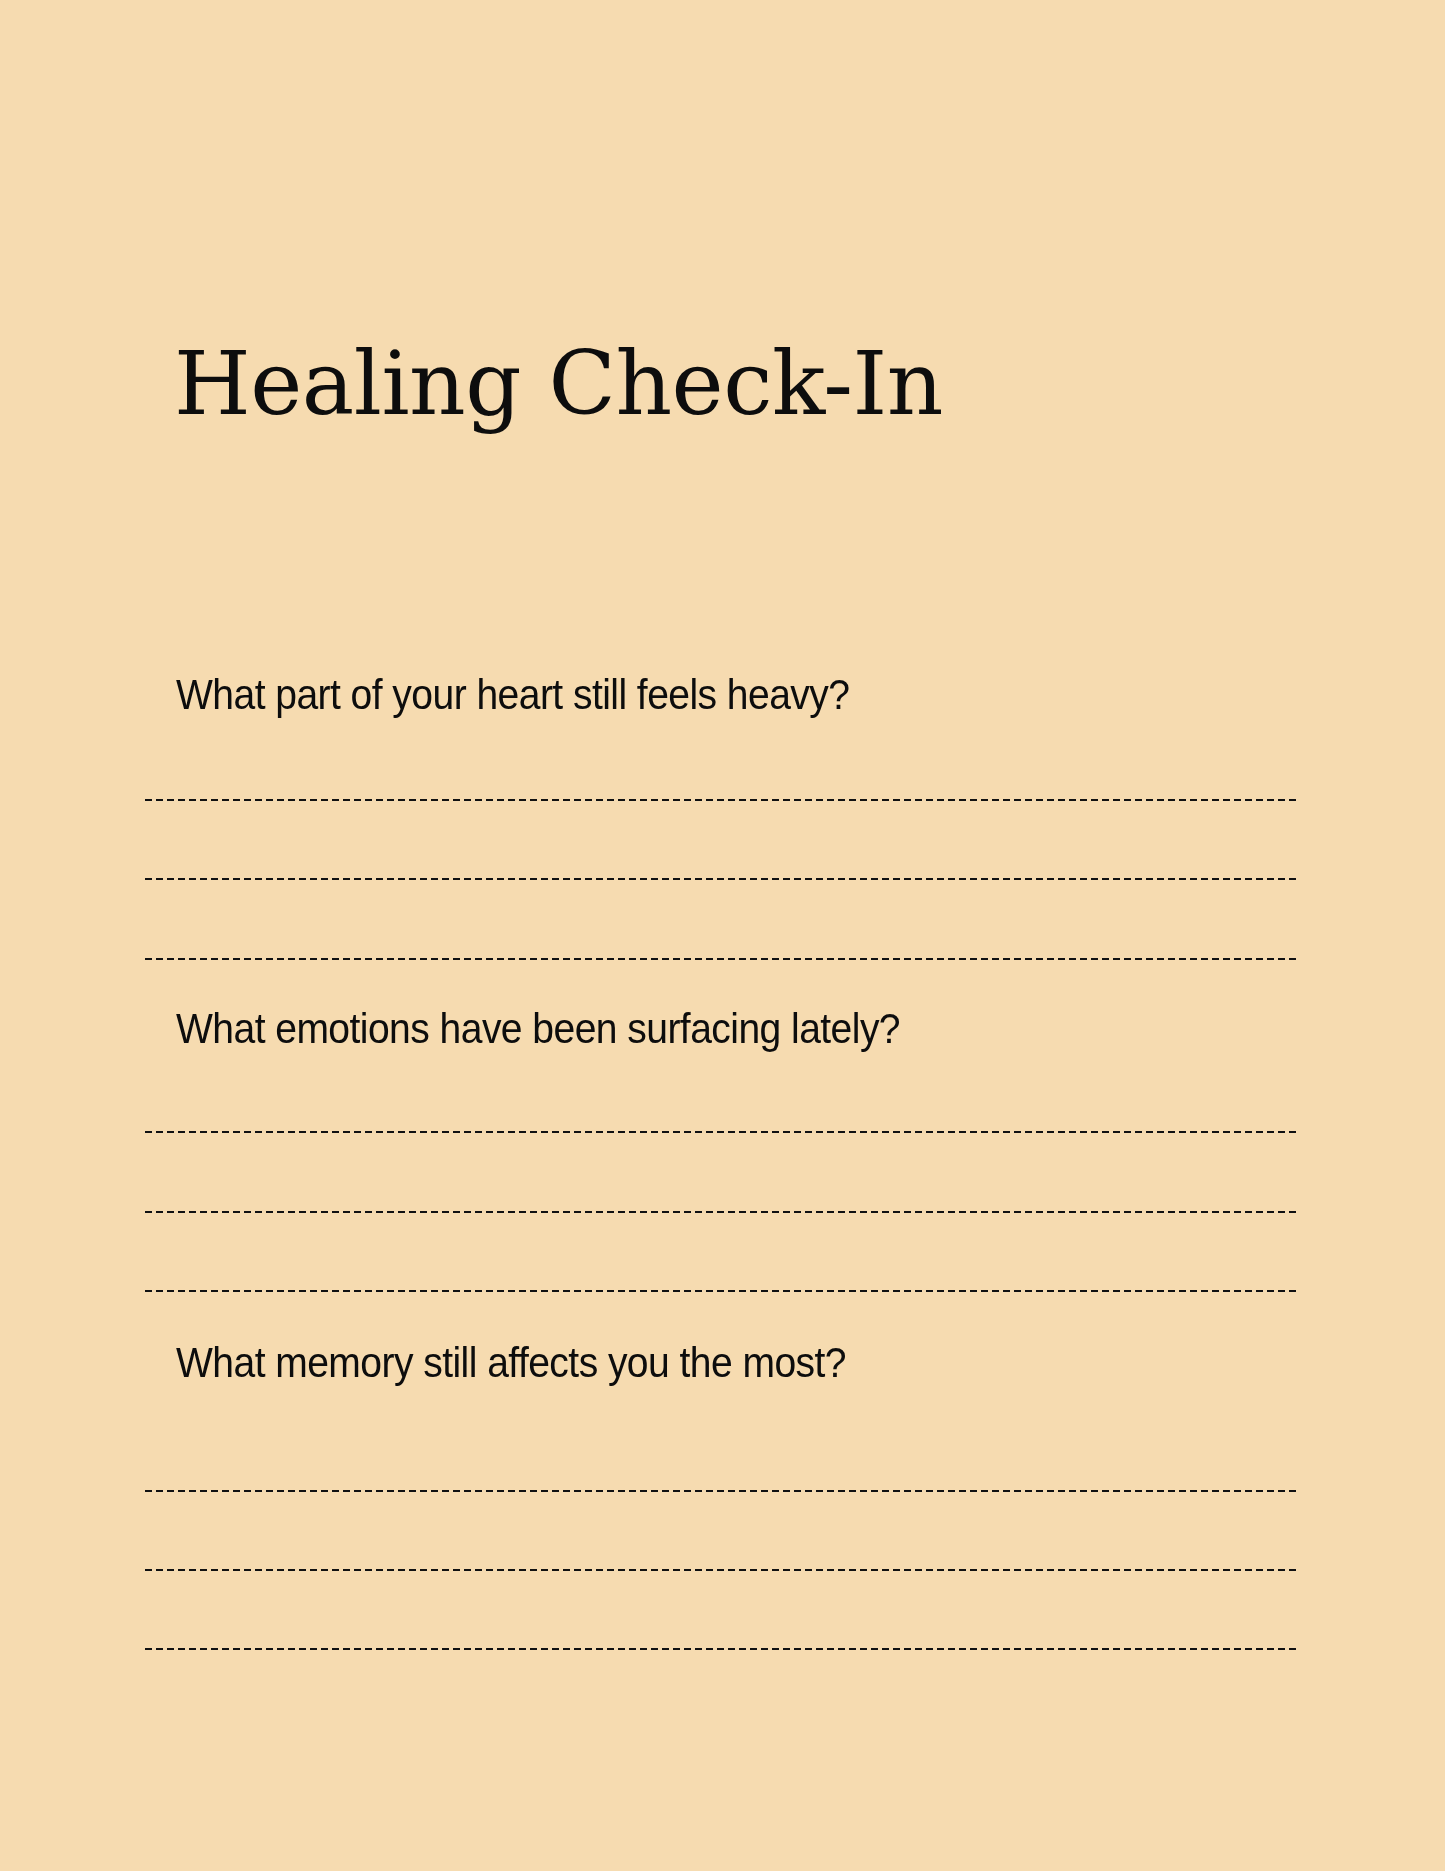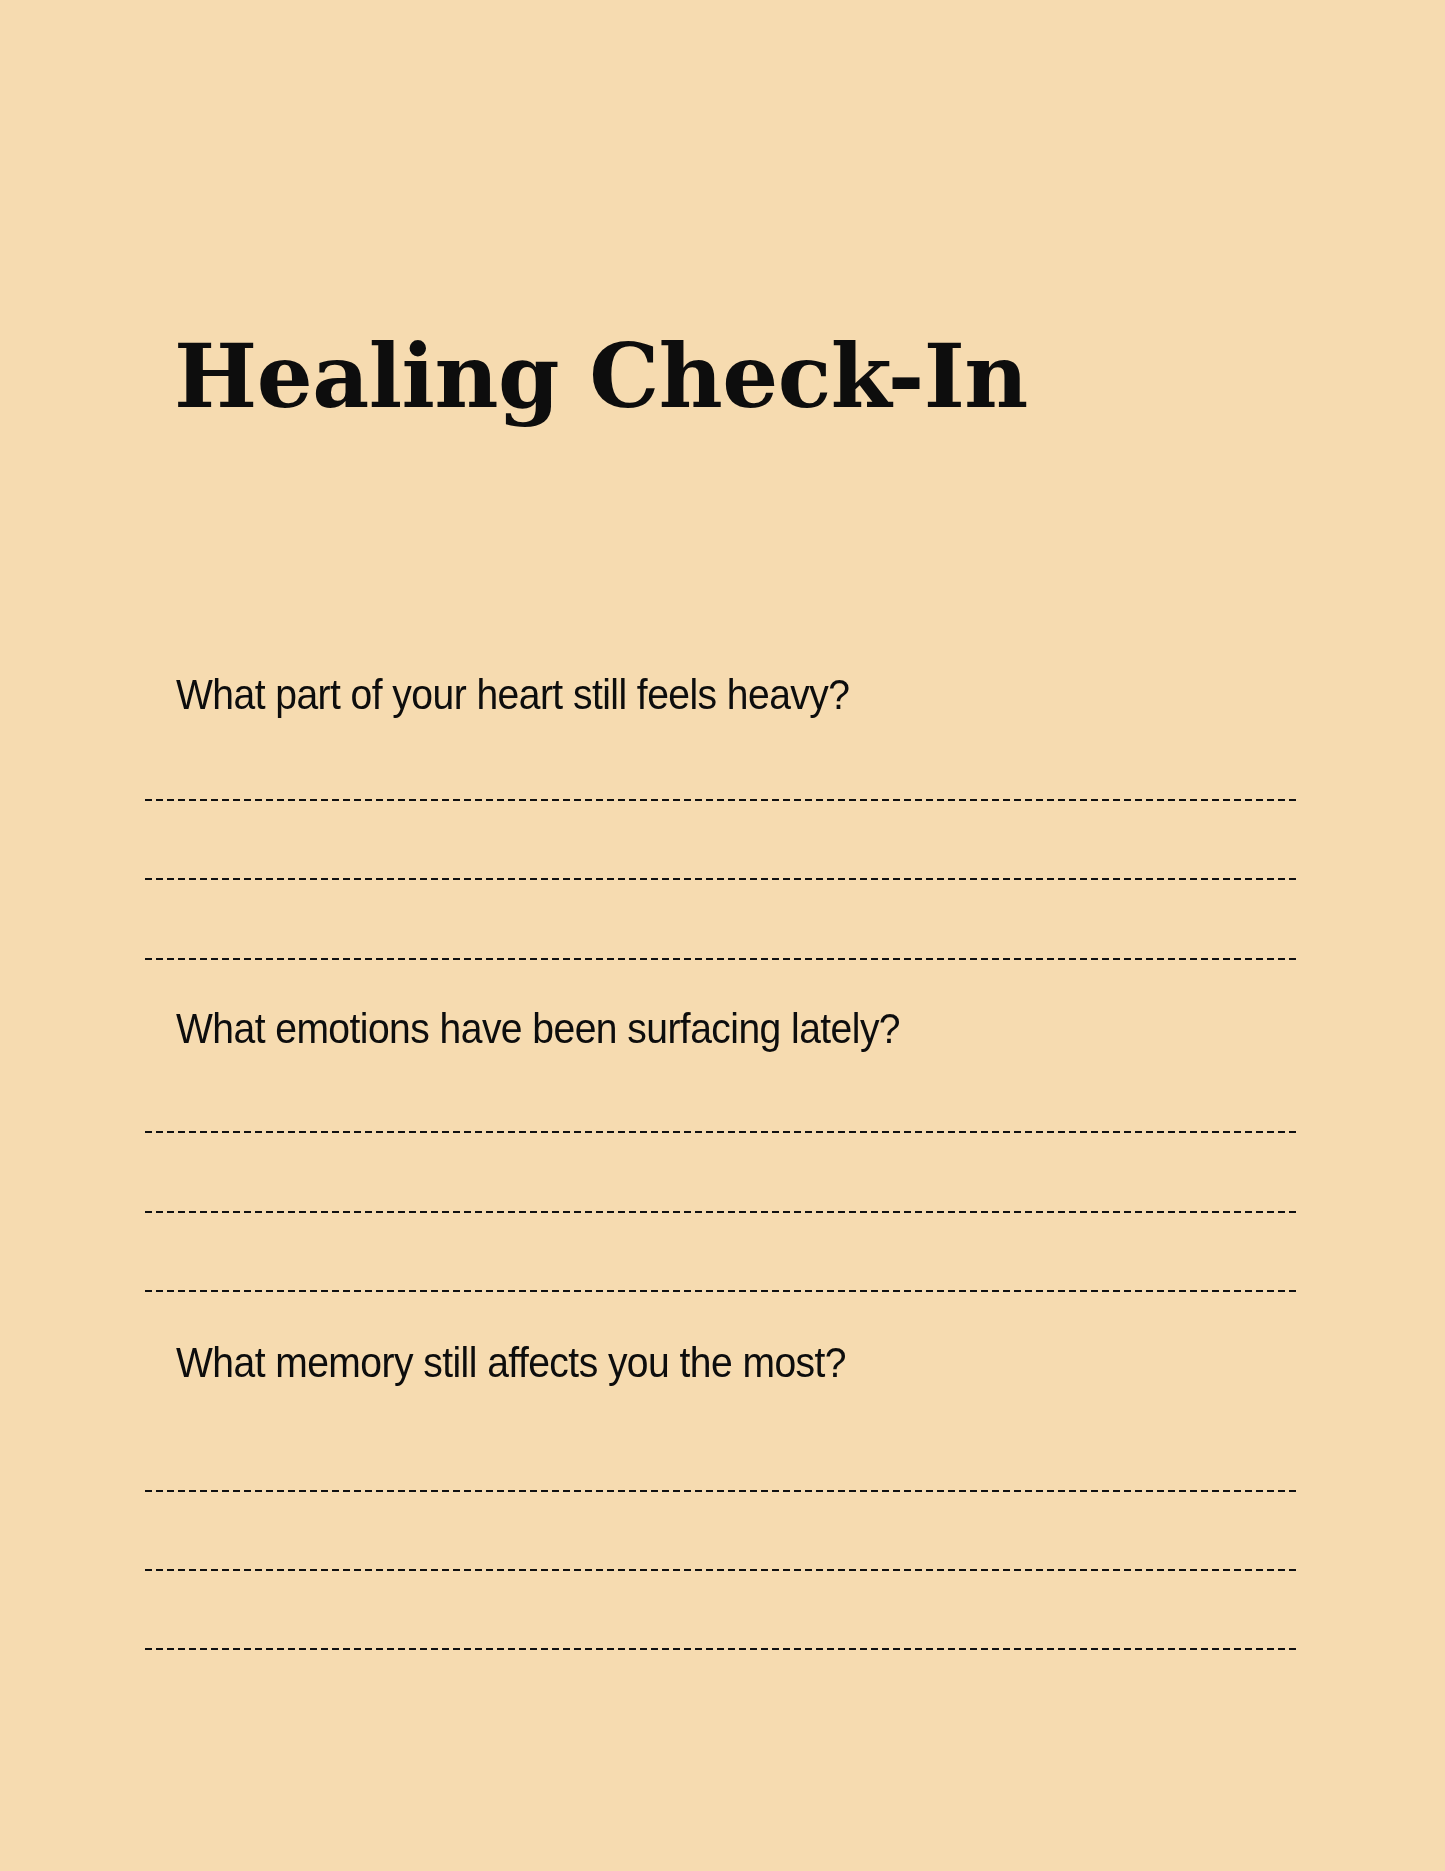--- a/index.html
+++ b/index.html
@@ -10,24 +10,24 @@
       width: 1445px;
       height: 1871px;
       background: #F6DBB0;
       position: relative;
       overflow: hidden;
       color: #0d0d0d;
     }
     .title {
       position: absolute;
       left: 174px;
-      top: 328px;
+      top: 336px;
       margin: 0;
       font-family: "DejaVu Serif", "Liberation Serif", serif;
-      font-weight: bold;
+      font-weight: normal;
       font-size: 88px;
       line-height: 1.1;
       letter-spacing: -0.5px;
       white-space: nowrap;
     }
     .question {
       position: absolute;
       left: 176px;
       margin: 0;
       font-family: "Liberation Sans", sans-serif;

